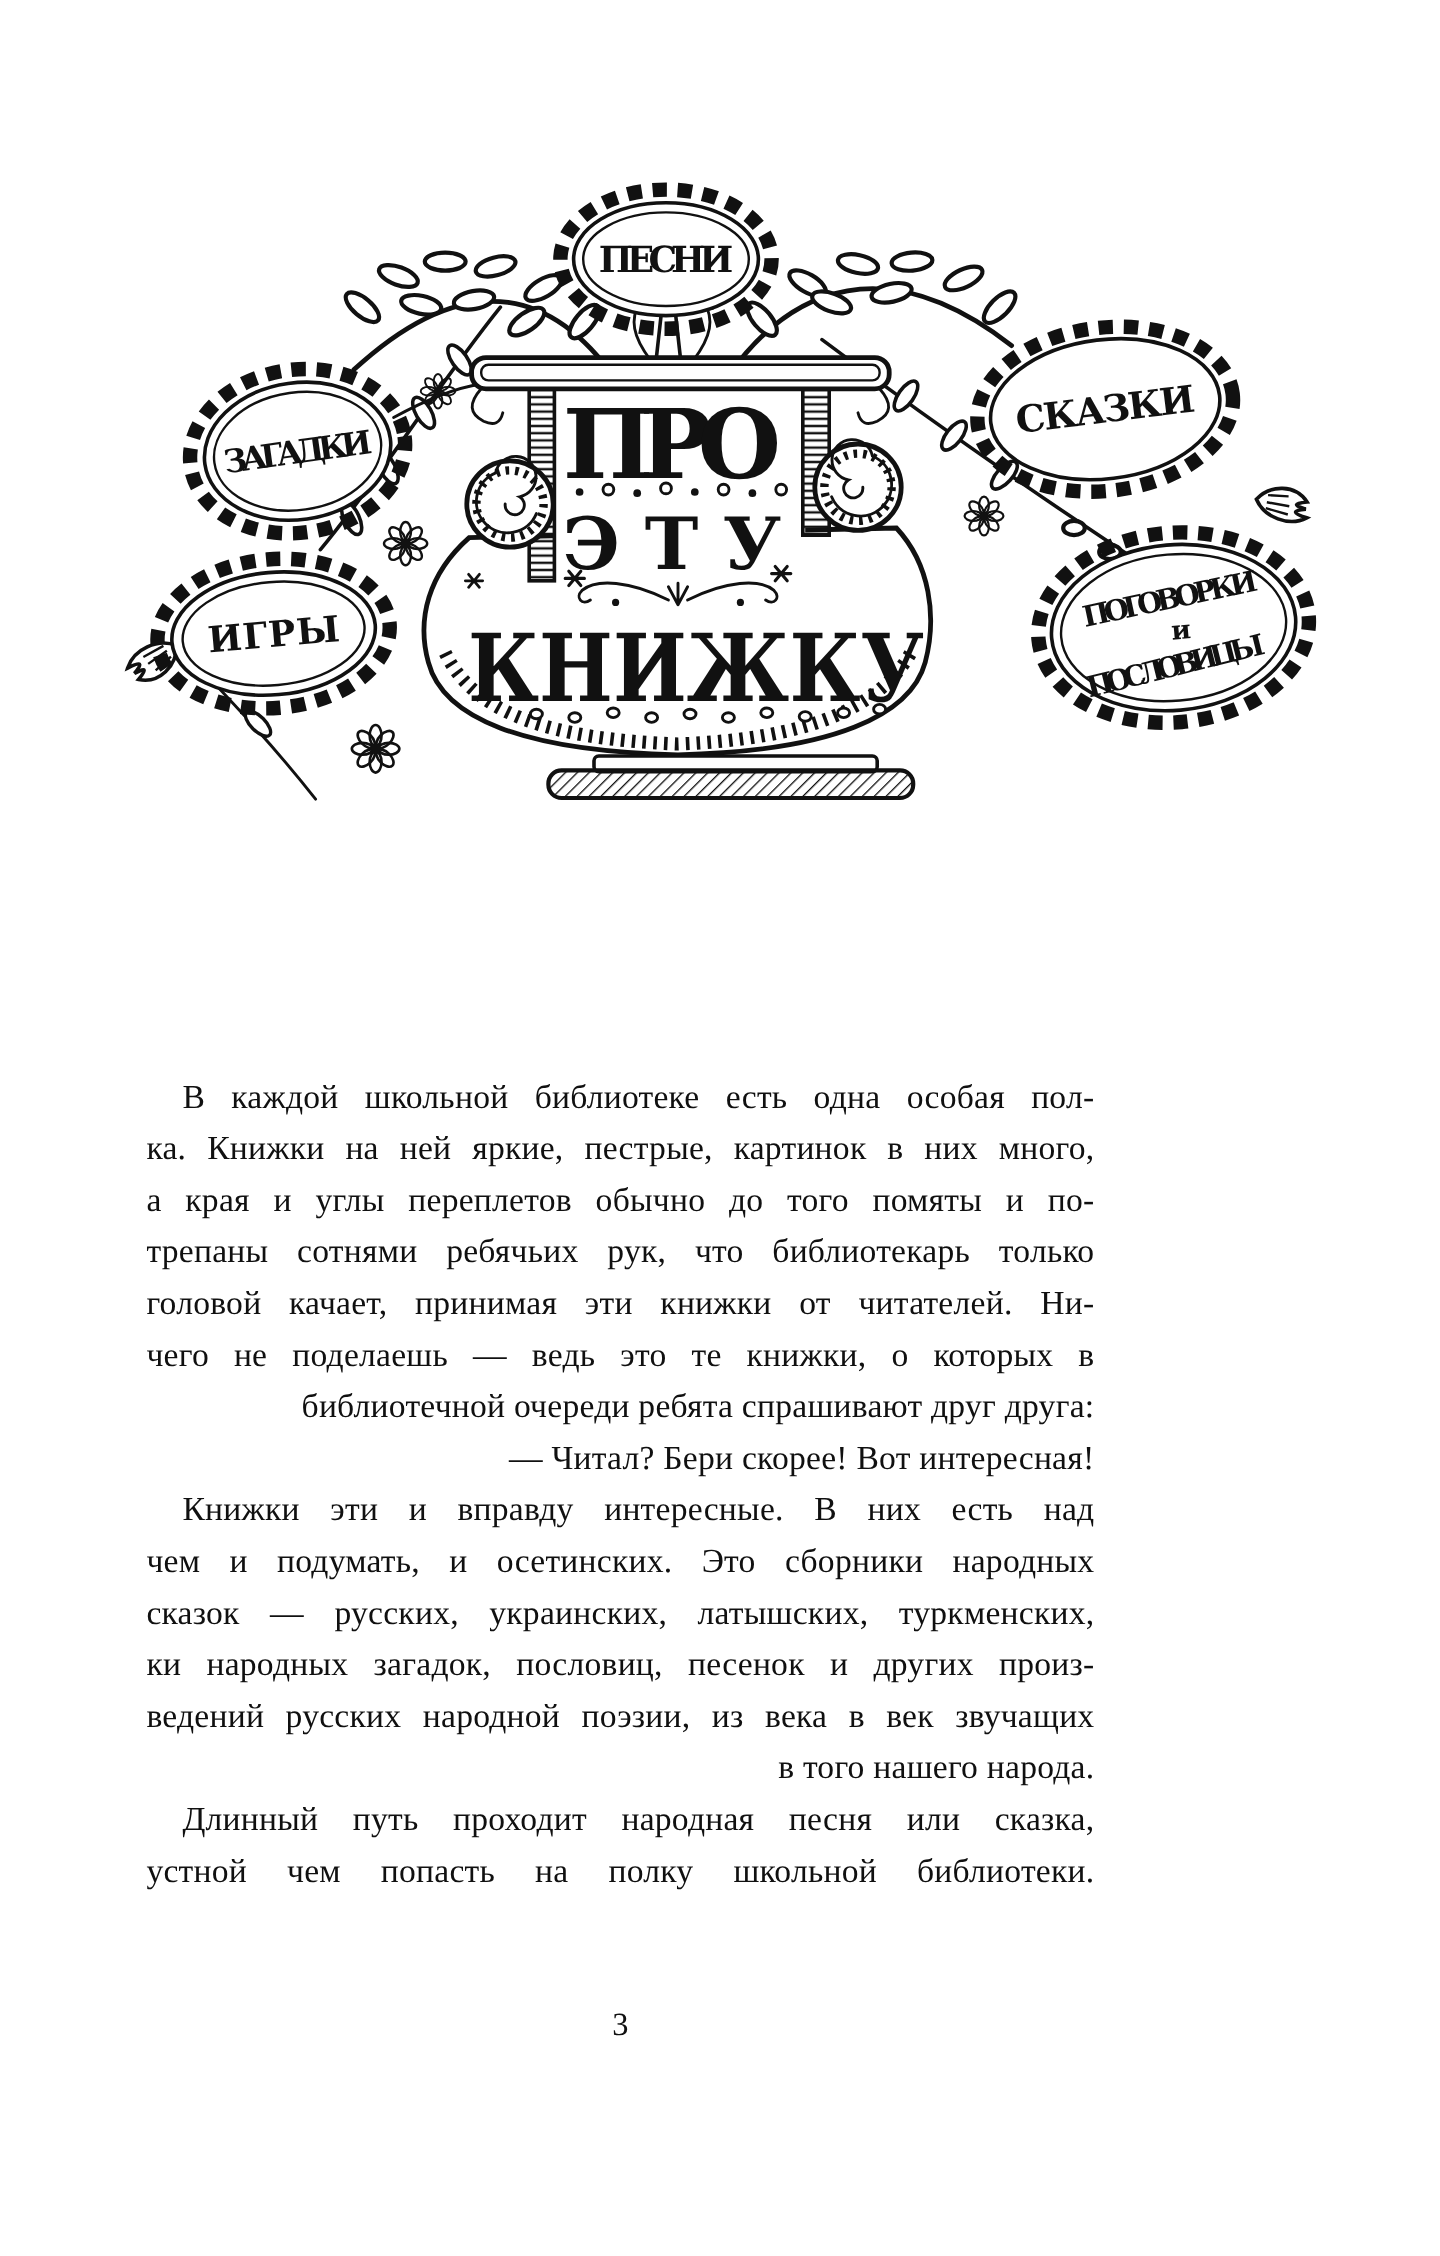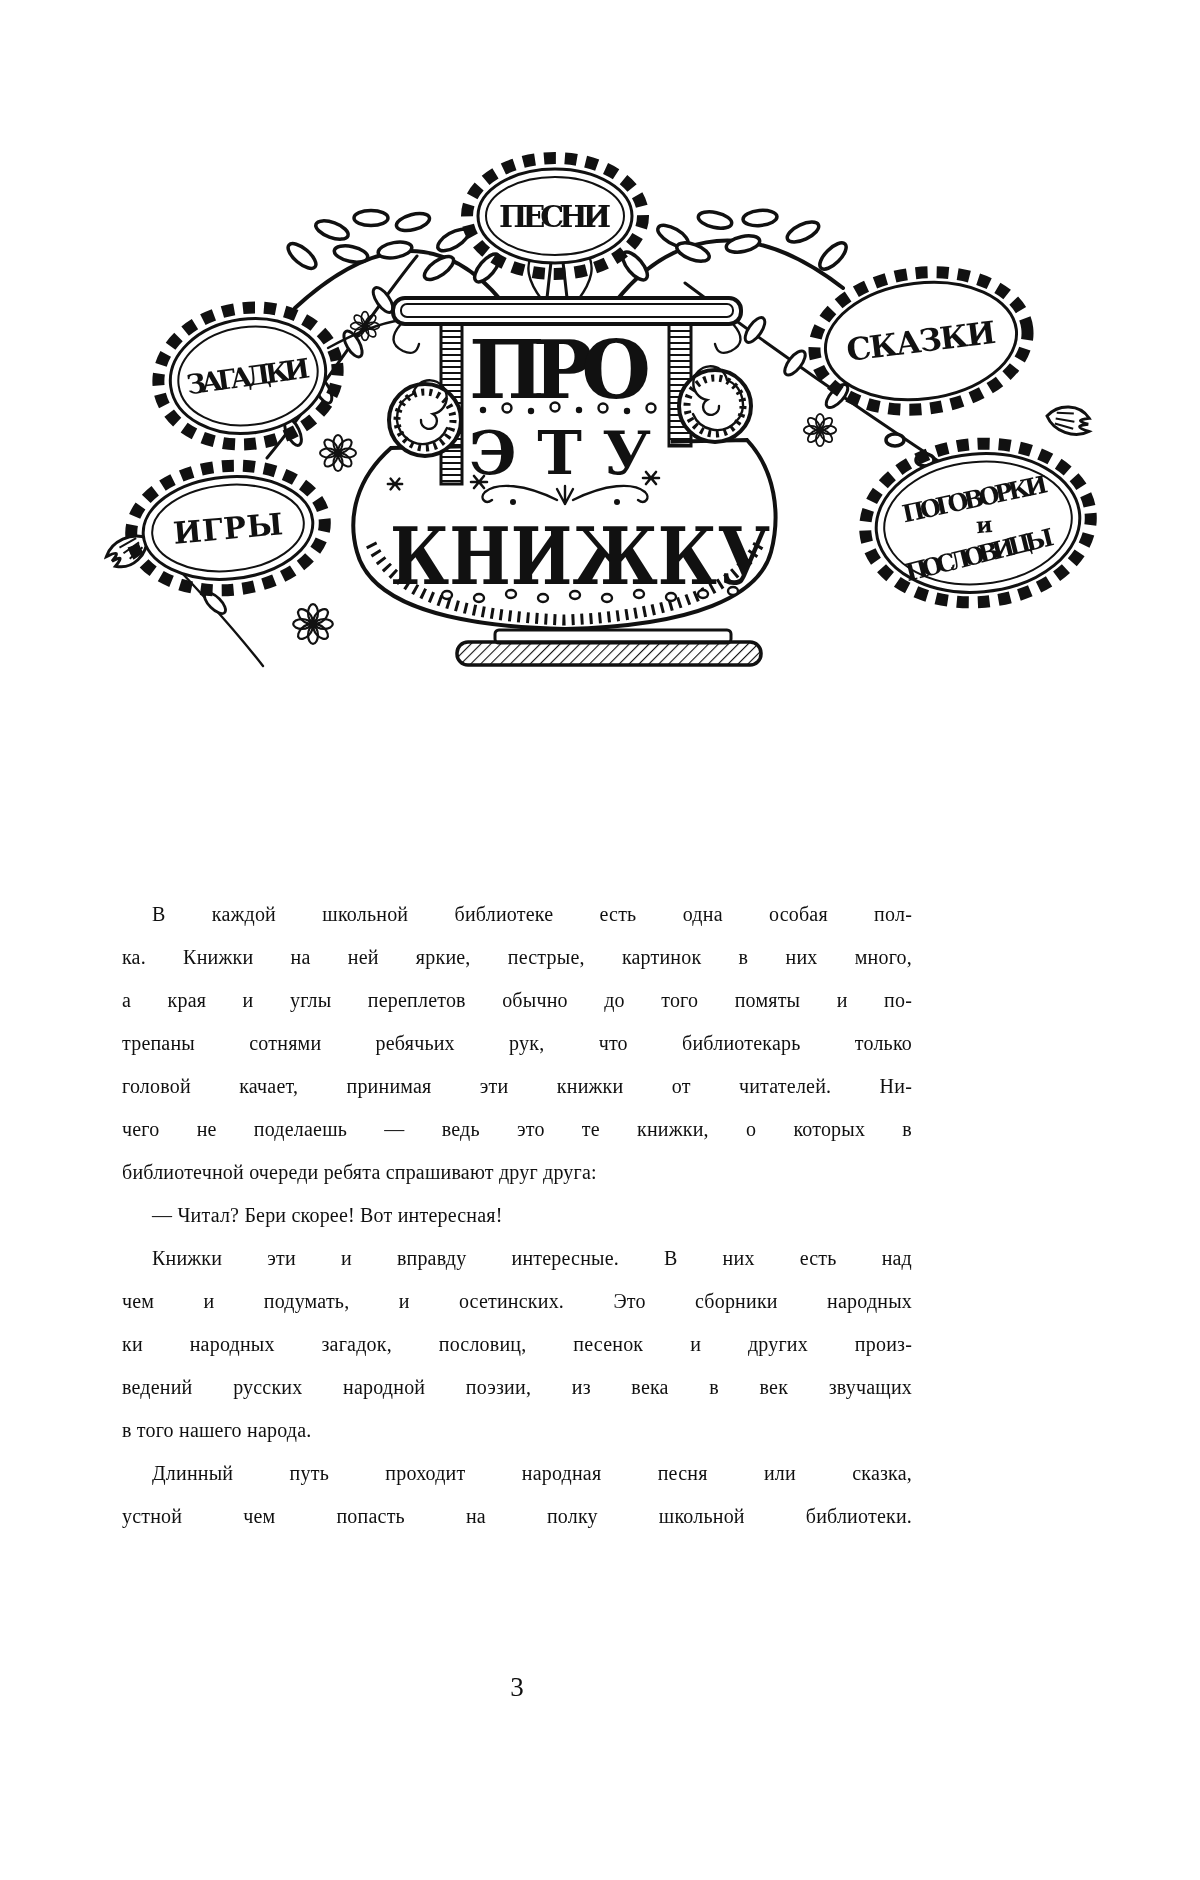--- a/index.html
+++ b/index.html
@@ -19,24 +19,24 @@
   .thin{fill:none;stroke:#111;stroke-width:2;}
   .scallop{fill:none;stroke:#111;stroke-width:12;stroke-dasharray:12 9;}
   .stitch{fill:none;stroke:#111;stroke-width:11;stroke-dasharray:3 6;}
   .hatchring{fill:none;stroke:#111;stroke-width:7;stroke-dasharray:3 5;}
   .leafshape{fill:#fff;stroke:#111;stroke-width:3.5;}
   .dotf{fill:#111;}
   .doto{fill:#fff;stroke:#111;stroke-width:2.4;}
   .vase-title{font-family:"DejaVu Serif", serif;font-weight:700;fill:#111;}
   .medallion-label{font-family:"DejaVu Serif", serif;font-weight:700;fill:#111;}
   
-  .bodytext{position:absolute;left:122px;top:893px;width:790px;font-size:20px;line-height:43px;letter-spacing:.2px;}
+  .bodytext{position:absolute;left:122px;top:893px;width:790px;font-size:28px;line-height:43px;letter-spacing:.2px;}
   .line{height:43px;white-space:normal;}
   .line.j{text-align:justify;text-align-last:justify;text-justify:inter-word;}
-  .line.l{text-align:left;}
+  .line.l{text-align:right;}
   .line.ind{text-indent:30px;}
   .pagenum{position:absolute;left:122px;top:1672px;width:790px;text-align:center;font-size:27px;}
 </style>
 </head>
 <body>
 
 <div class="page">
 
   <div class="illustration">
     <svg viewBox="0 0 1020 545">
@@ -240,20 +240,21 @@
     <div class="line j ind">В каждой школьной библиотеке есть одна особая пол-</div>
     <div class="line j">ка. Книжки на ней яркие, пестрые, картинок в них много,</div>
     <div class="line j">а края и углы переплетов обычно до того помяты и по-</div>
     <div class="line j">трепаны сотнями ребячьих рук, что библиотекарь только</div>
     <div class="line j">головой качает, принимая эти книжки от читателей. Ни-</div>
     <div class="line j">чего не поделаешь — ведь это те книжки, о которых в</div>
     <div class="line l">библиотечной очереди ребята спрашивают друг друга:</div>
     <div class="line l ind">— Читал? Бери скорее! Вот интересная!</div>
     <div class="line j ind">Книжки эти и вправду интересные. В них есть над</div>
     <div class="line j">чем и подумать, и осетинских. Это сборники народных</div>
+    <div class="line j">сказок — русских, украинских, латышских, туркменских,</div>
     <div class="line j">ки народных загадок, пословиц, песенок и других произ-</div>
     <div class="line j">ведений русских народной поэзии, из века в век звучащих</div>
     <div class="line l">в того нашего народа.</div>
     <div class="line j ind">Длинный путь проходит народная песня или сказка,</div>
     <div class="line j">устной чем попасть на полку школьной библиотеки.</div>
   </div>
 
   <div class="pagenum">3</div>
 
 </div>

